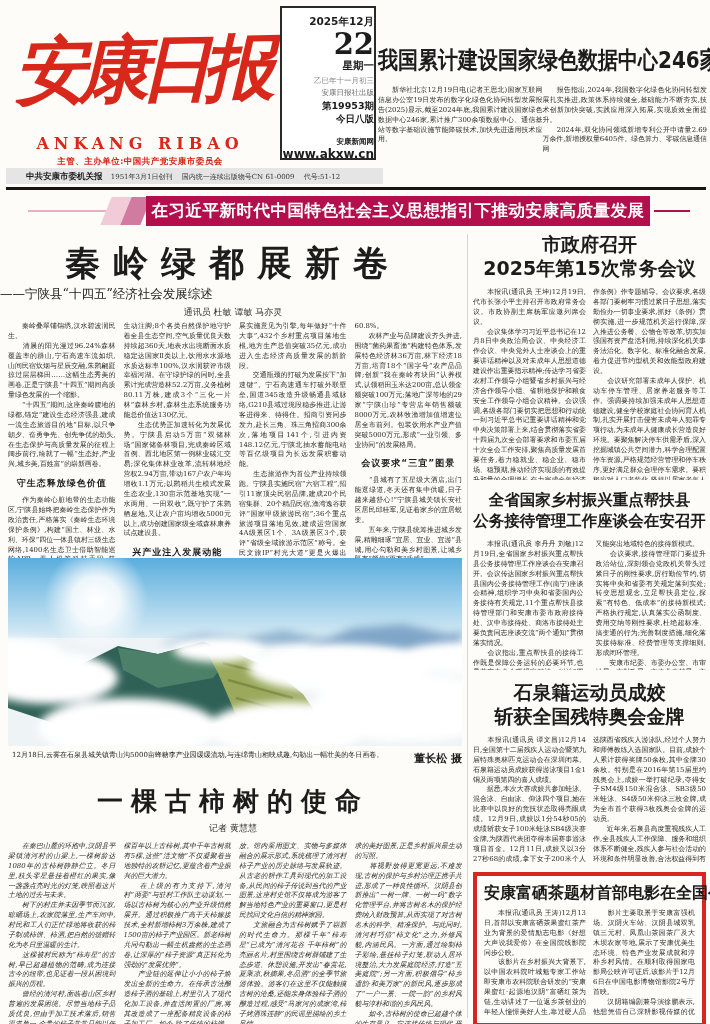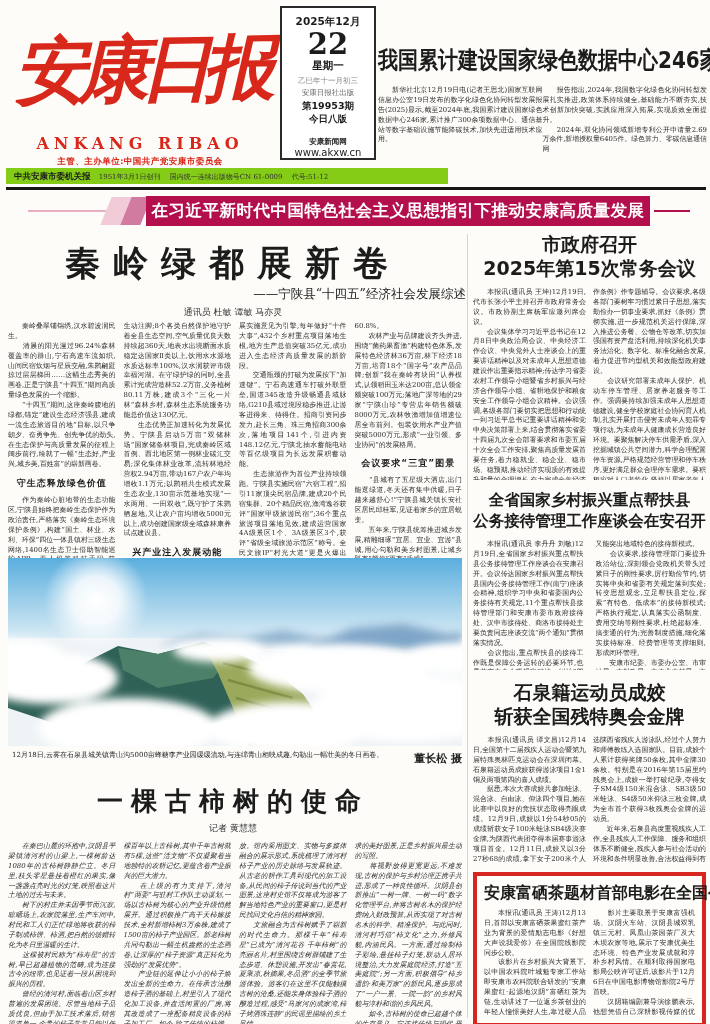--- a/index.html
+++ b/index.html
@@ -7,56 +7,56 @@
         overflow:hidden;font-family:"DejaVu Serif","Liberation Serif",serif;color:#1c1c1c;}
   .abs{position:absolute;}
   
   .calligraphy{left:4px;top:10px;width:272px;height:126px;font-size:72px;line-height:118px;
     font-weight:900;font-style:italic;letter-spacing:-9px;color:#d8271b;text-align:center;
     transform:rotate(-1deg);white-space:nowrap;}
   .latin{left:4px;top:134px;width:272px;text-align:center;color:#d8271b;font-size:16px;
     font-weight:bold;letter-spacing:5px;}
   .supervisor{left:4px;top:156px;width:272px;text-align:center;color:#d8271b;font-size:8.5px;
     font-weight:bold;letter-spacing:.5px;}
-  .organrow{left:6px;top:168px;width:442px;height:16px;background:#84cc16;font-size:7px;
-    line-height:16px;white-space:nowrap;overflow:hidden;padding-left:8px;box-sizing:border-box;}
+  .organrow{left:6px;top:168px;width:377px;height:16px;background:#e5e5e5;font-size:7px;
+    line-height:16px;white-space:nowrap;overflow:hidden;padding-left:20px;box-sizing:border-box;}
   .organrow b{font-size:8.5px;margin-right:6px;}
   .organrow span{margin-right:7px;color:#333;}
   
   .datebox{left:280px;top:6px;width:92px;height:150px;border:2px solid #2a2a2a;background:#fff;
-    text-align:center;font-family:"DejaVu Sans","Liberation Sans",sans-serif;}
+    text-align:right;font-family:"DejaVu Sans","Liberation Sans",sans-serif;}
   .db-ym{font-size:10.5px;font-weight:bold;margin-top:7px;}
   .db-day{font-size:29px;font-weight:bold;line-height:30px;font-family:"DejaVu Serif",serif;}
   .db-wd{font-size:10.5px;font-weight:bold;}
   .db-lunar{font-size:7.5px;color:#8a8a8a;margin-top:3px;font-family:"DejaVu Serif",serif;}
   .db-pub{font-size:7.5px;color:#666;margin-top:2px;font-family:"DejaVu Serif",serif;}
   .db-issue{font-size:9.5px;font-weight:bold;margin-top:2px;}
   .db-pages{font-size:9.5px;font-weight:bold;}
   .db-site{font-size:7.5px;font-weight:bold;margin-top:11px;}
-  .db-url{font-size:10px;font-weight:normal;}
+  .db-url{font-size:12px;font-weight:bold;}
   
   .topstory{left:378px;top:44px;width:329px;}
   .ts-head{font-size:20px;font-weight:900;letter-spacing:0;white-space:nowrap;
     font-family:"DejaVu Sans","Liberation Sans",sans-serif;transform:scaleY(1.18);transform-origin:left top;}
   .ts-cols{display:flex;margin-top:15px;height:92px;overflow:hidden;}
   .ts-cols .col{flex:1;}
   .smalltext{font-size:6.9px;line-height:1.43;text-align:justify;white-space:pre-line;color:#2b2b2b;}
   .blackrule{left:6px;top:187px;width:700px;height:3px;background:#161616;}
   
   .bannerline-l{left:28px;top:210px;width:78px;height:2px;background:#e6afc4;}
   .bannerline-r{left:654px;top:210px;width:36px;height:2px;background:#b30f4c;}
   .pgram1{left:106px;top:197px;width:26px;height:28px;background:#f1cbd8;transform:skewX(-22deg);}
   .pgram2{left:126px;top:197px;width:20px;height:28px;background:#d27ba1;transform:skewX(-22deg);}
   .banner{left:146px;top:196px;width:504px;height:30px;background:#b30f4c;color:#fff;
     font-size:16.5px;font-weight:bold;text-align:center;line-height:30px;letter-spacing:.5px;
     font-family:"DejaVu Sans","Liberation Sans",sans-serif;white-space:nowrap;}
   
   .lead-head{left:0;top:240px;width:466px;text-align:center;font-size:35px;font-weight:900;
     letter-spacing:13px;font-family:"DejaVu Sans","Liberation Sans",sans-serif;white-space:nowrap;}
-  .lead-sub{left:0;top:286px;width:466px;text-align:right;font-size:12.5px;color:#222;}
+  .lead-sub{left:0;top:286px;width:466px;text-align:left;font-size:12.5px;color:#222;}
   .lead-by{left:0;top:306px;width:466px;text-align:center;font-size:9px;color:#333;}
   .lead-cols{left:8px;top:322px;width:454px;height:238px;display:flex;gap:8px;overflow:hidden;}
   .lead-cols .col{flex:1;overflow:hidden;}
   .subhead{font-size:9px;font-weight:900;text-align:center;margin:7px 0 6px 0;
     font-family:"DejaVu Sans","Liberation Sans",sans-serif;letter-spacing:1px;}
   
   .photo{left:8px;top:558px;width:454px;height:188px;overflow:hidden;}
   .caption-row{left:12px;top:751px;width:450px;display:flex;justify-content:space-between;}
   .caption{font-size:7px;color:#222;width:382px;line-height:1.4;}
   .credit{font-size:11px;font-weight:bold;color:#222;white-space:nowrap;}

